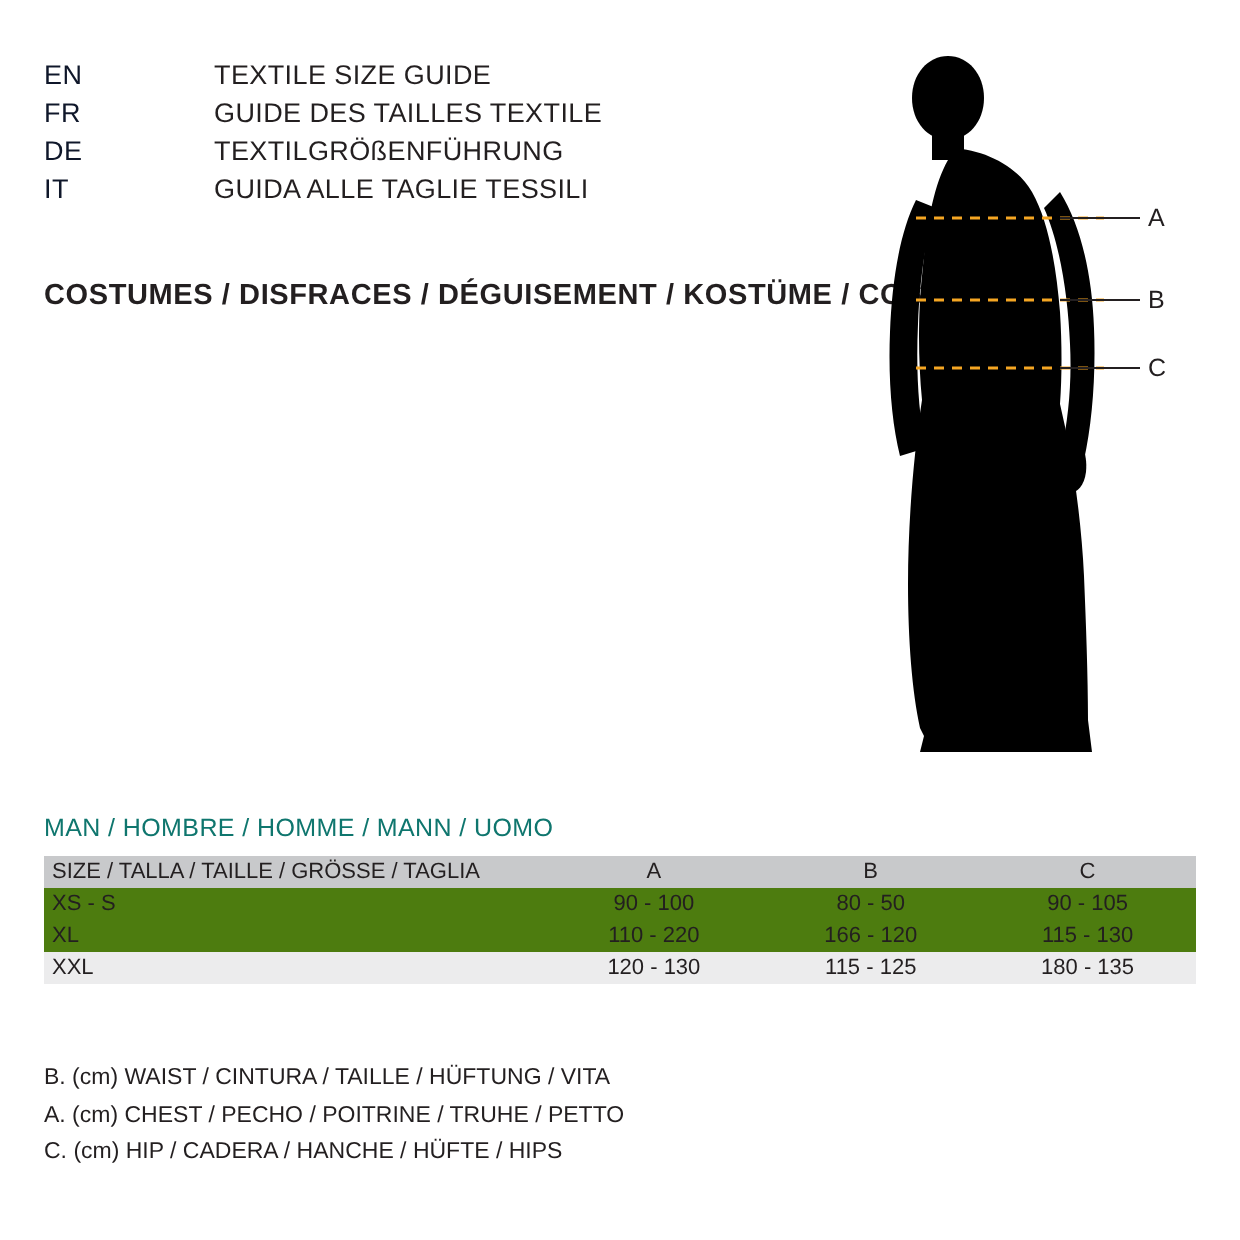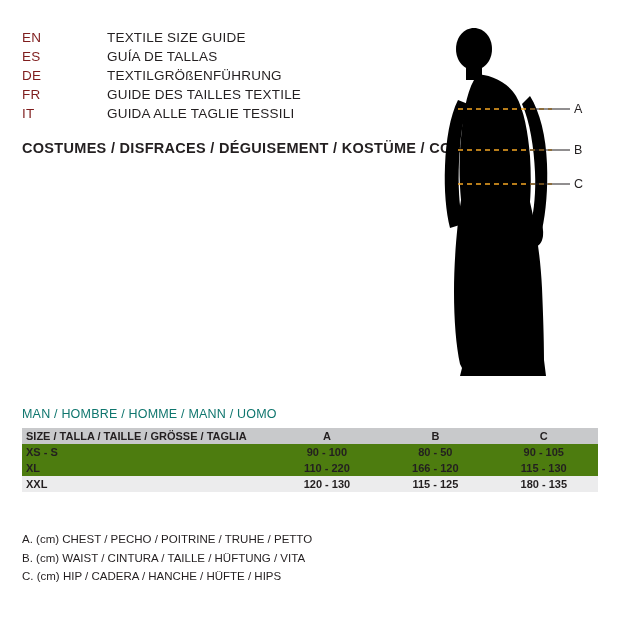--- a/index.html
+++ b/index.html
@@ -26,21 +26,21 @@
   .lang-row {
     display: flex;
     align-items: baseline;
     height: 19px;
     font-size: 13.5px;
     letter-spacing: 0.2px;
   }
   .lang-code {
     width: 37px;
     flex: 0 0 37px;
-    color: #7f1d1d;
+    color: #0f172a;
   }
   .lang-text {
     color: #231f20;
     white-space: nowrap;
     margin-left: 48px;
   }
 
   .costumes-title {
     position: absolute;
     left: 22px;
@@ -82,21 +82,21 @@
     width: 576px;
     border-collapse: collapse;
     font-size: 11px;
     color: #231f20;
   }
   table.size-table th,
   table.size-table td {
     padding: 0;
     height: 16px;
     line-height: 16px;
-    font-weight: bold;
+    font-weight: normal;
     text-align: center;
   }
   table.size-table th.lbl,
   table.size-table td.lbl {
     text-align: left;
     padding-left: 4px;
     width: 248px;
   }
   table.size-table col.c-measure { width: 109px; }
 
@@ -125,30 +125,26 @@
 </style>
 </head>
 <body>
 
 <div class="lang-block">
   <div class="lang-row">
     <span class="lang-code">EN</span>
     <span class="lang-text">TEXTILE SIZE GUIDE</span>
   </div>
   <div class="lang-row">
-    <span class="lang-code">ES</span>
-    <span class="lang-text">GUÍA DE TALLAS</span>
+    <span class="lang-code">FR</span>
+    <span class="lang-text">GUIDE DES TAILLES TEXTILE</span>
   </div>
   <div class="lang-row">
     <span class="lang-code">DE</span>
     <span class="lang-text">TEXTILGRÖßENFÜHRUNG</span>
-  </div>
-  <div class="lang-row">
-    <span class="lang-code">FR</span>
-    <span class="lang-text">GUIDE DES TAILLES TEXTILE</span>
   </div>
   <div class="lang-row">
     <span class="lang-code">IT</span>
     <span class="lang-text">GUIDA ALLE TAGLIE TESSILI</span>
   </div>
 </div>
 
 <div class="costumes-title">COSTUMES / DISFRACES / DÉGUISEMENT / KOSTÜME / COSTUMI</div>
 
 <div class="figure-area">
@@ -231,16 +227,16 @@
     <tr class="row-alt">
       <td class="lbl">XXL</td>
       <td>120 - 130</td>
       <td>115 - 125</td>
       <td>180 - 135</td>
     </tr>
   </tbody>
 </table>
 
 <div class="legend">
+  <div>B. (cm) WAIST / CINTURA / TAILLE / HÜFTUNG / VITA</div>
   <div>A. (cm) CHEST / PECHO / POITRINE / TRUHE / PETTO</div>
-  <div>B. (cm) WAIST / CINTURA / TAILLE / HÜFTUNG / VITA</div>
   <div>C. (cm) HIP / CADERA / HANCHE / HÜFTE / HIPS</div>
 </div>
 
 </body></html>

